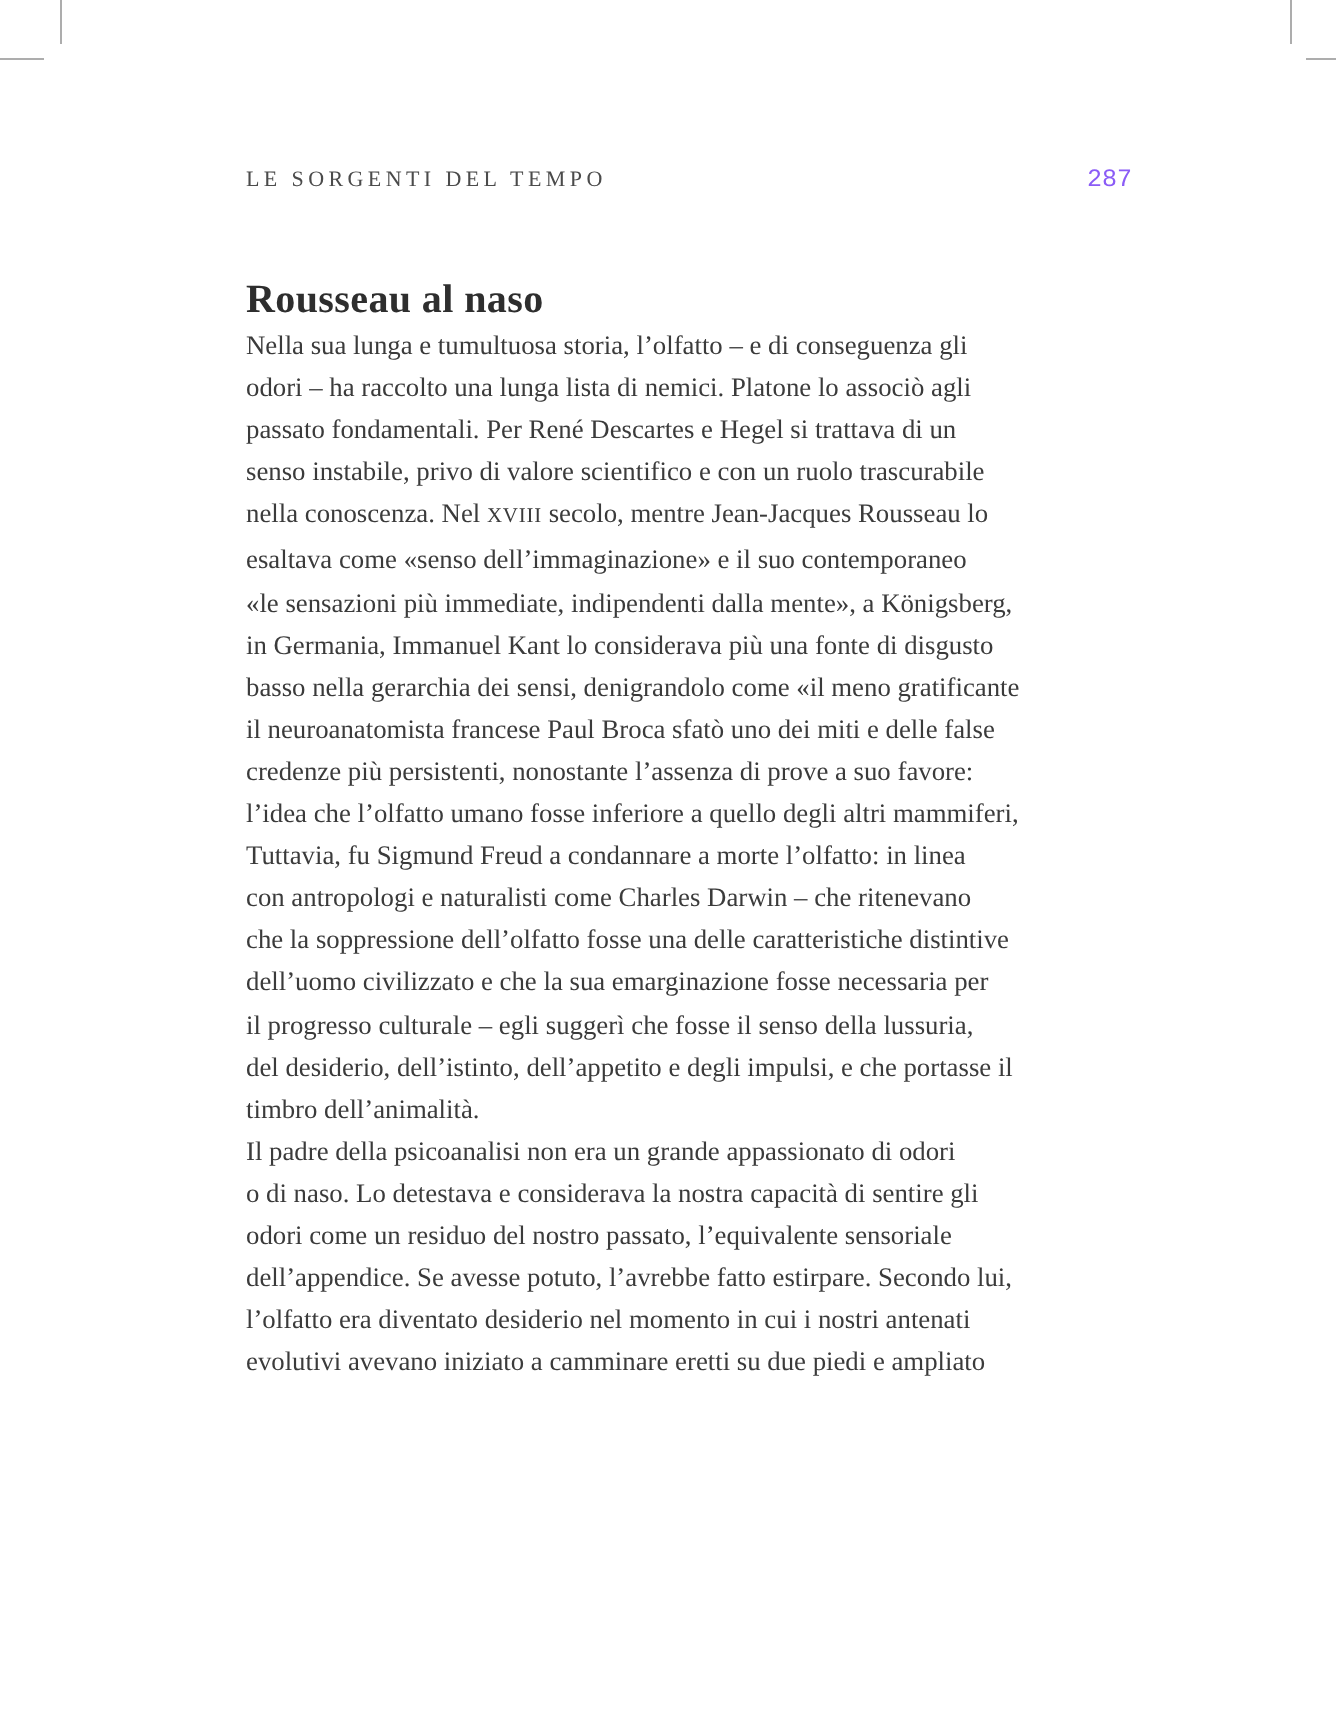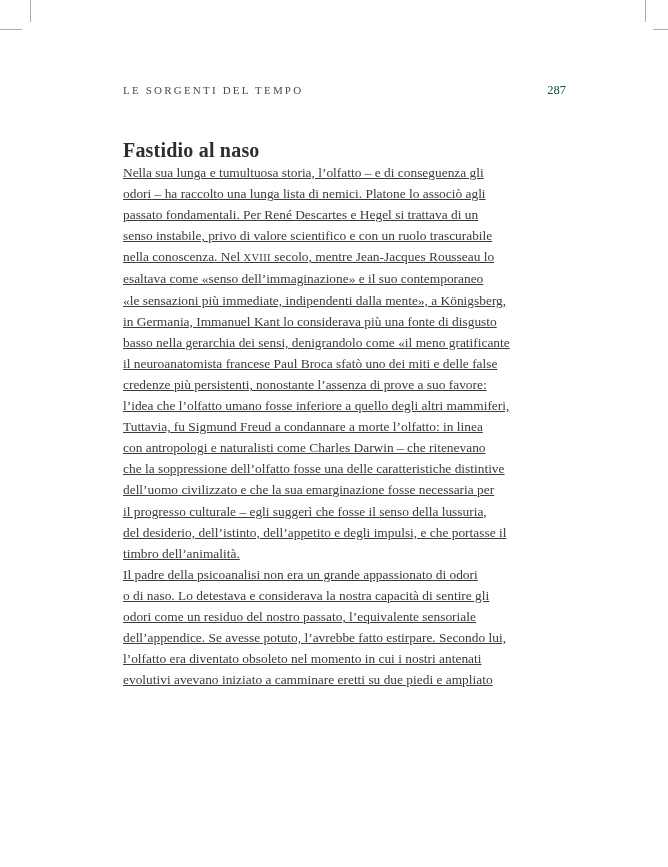--- a/index.html
+++ b/index.html
@@ -32,21 +32,22 @@
     text-transform: uppercase;
     white-space: nowrap;
   }
   .page-number {
     position: absolute;
     left: 520px;
     top: 83px;
     width: 46px;
     text-align: right;
     font-size: 12.5px;
-    color: #14532d;
+    color: #8b5cf6;
+    font-family: Liberation Mono, monospace;
   }
   
   .section-title {
     position: absolute;
     left: 123px;
     top: 139px;
     margin: 0;
     font-size: 20px;
     font-weight: bold;
     color: #2e2e2e;
@@ -57,40 +58,40 @@
   .body-text {
     position: absolute;
     left: 123px;
     top: 162px;
     width: 460px;
     font-size: 13.4px;
     line-height: 21.1px;
     color: #3b3b3b;
   }
   .paragraph { margin: 0; }
-  .line { white-space: nowrap; text-decoration: underline; }
+  .line { white-space: nowrap; }
   .seg-n  { font-style: normal; }
   .seg-i  { font-style: italic; }
   .seg-sc { text-transform: uppercase; font-size: 0.78em; letter-spacing: 0.4px; }
 </style>
 </head>
 <body>
 
 <div class="page">
 
   <div class="crop crop-tl-v"></div>
   <div class="crop crop-tl-h"></div>
   <div class="crop crop-tr-v"></div>
   <div class="crop crop-tr-h"></div>
 
   <div class="running-header">LE SORGENTI DEL TEMPO</div>
 
   <div class="page-number">287</div>
 
-  <h1 class="section-title">Fastidio al naso</h1>
+  <h1 class="section-title">Rousseau al naso</h1>
 
   <div class="body-text">
       <div class="paragraph">
         <div class="line"><span class="seg-n">Nella sua lunga e tumultuosa storia, l’olfatto – e di conseguenza gli</span></div>
         <div class="line"><span class="seg-n">odori – ha raccolto una lunga lista di nemici. Platone lo associò agli</span></div>
         <div class="line"><span class="seg-n">passato fondamentali. Per René Descartes e Hegel si trattava di un</span></div>
         <div class="line"><span class="seg-n">senso instabile, privo di valore scientifico e con un ruolo trascurabile</span></div>
         <div class="line"><span class="seg-n">nella conoscenza. Nel </span><span class="seg-sc">xviii</span><span class="seg-n"> secolo, mentre Jean-Jacques Rousseau lo</span></div>
         <div class="line"><span class="seg-n">esaltava come «senso dell’immaginazione» e il suo contemporaneo</span></div>
         <div class="line"><span class="seg-n">«le sensazioni più immediate, indipendenti dalla mente», a Königsberg,</span></div>
@@ -107,18 +108,18 @@
         <div class="line"><span class="seg-n">dell’uomo civilizzato e che la sua emarginazione fosse necessaria per</span></div>
         <div class="line"><span class="seg-n">il progresso culturale – egli suggerì che fosse il senso della lussuria,</span></div>
         <div class="line"><span class="seg-n">del desiderio, dell’istinto, dell’appetito e degli impulsi, e che portasse il</span></div>
         <div class="line"><span class="seg-n">timbro dell’animalità.</span></div>
       </div>
       <div class="paragraph">
         <div class="line"><span class="seg-n">Il padre della psicoanalisi non era un grande appassionato di odori</span></div>
         <div class="line"><span class="seg-n">o di naso. Lo detestava e considerava la nostra capacità di sentire gli</span></div>
         <div class="line"><span class="seg-n">odori come un residuo del nostro passato, l’equivalente sensoriale</span></div>
         <div class="line"><span class="seg-n">dell’appendice. Se avesse potuto, l’avrebbe fatto estirpare. Secondo lui,</span></div>
-        <div class="line"><span class="seg-n">l’olfatto era diventato obsoleto nel momento in cui i nostri antenati</span></div>
+        <div class="line"><span class="seg-n">l’olfatto era diventato desiderio nel momento in cui i nostri antenati</span></div>
         <div class="line"><span class="seg-n">evolutivi avevano iniziato a camminare eretti su due piedi e ampliato</span></div>
       </div>
     </div>
 
 </div>
 
 </body></html>

